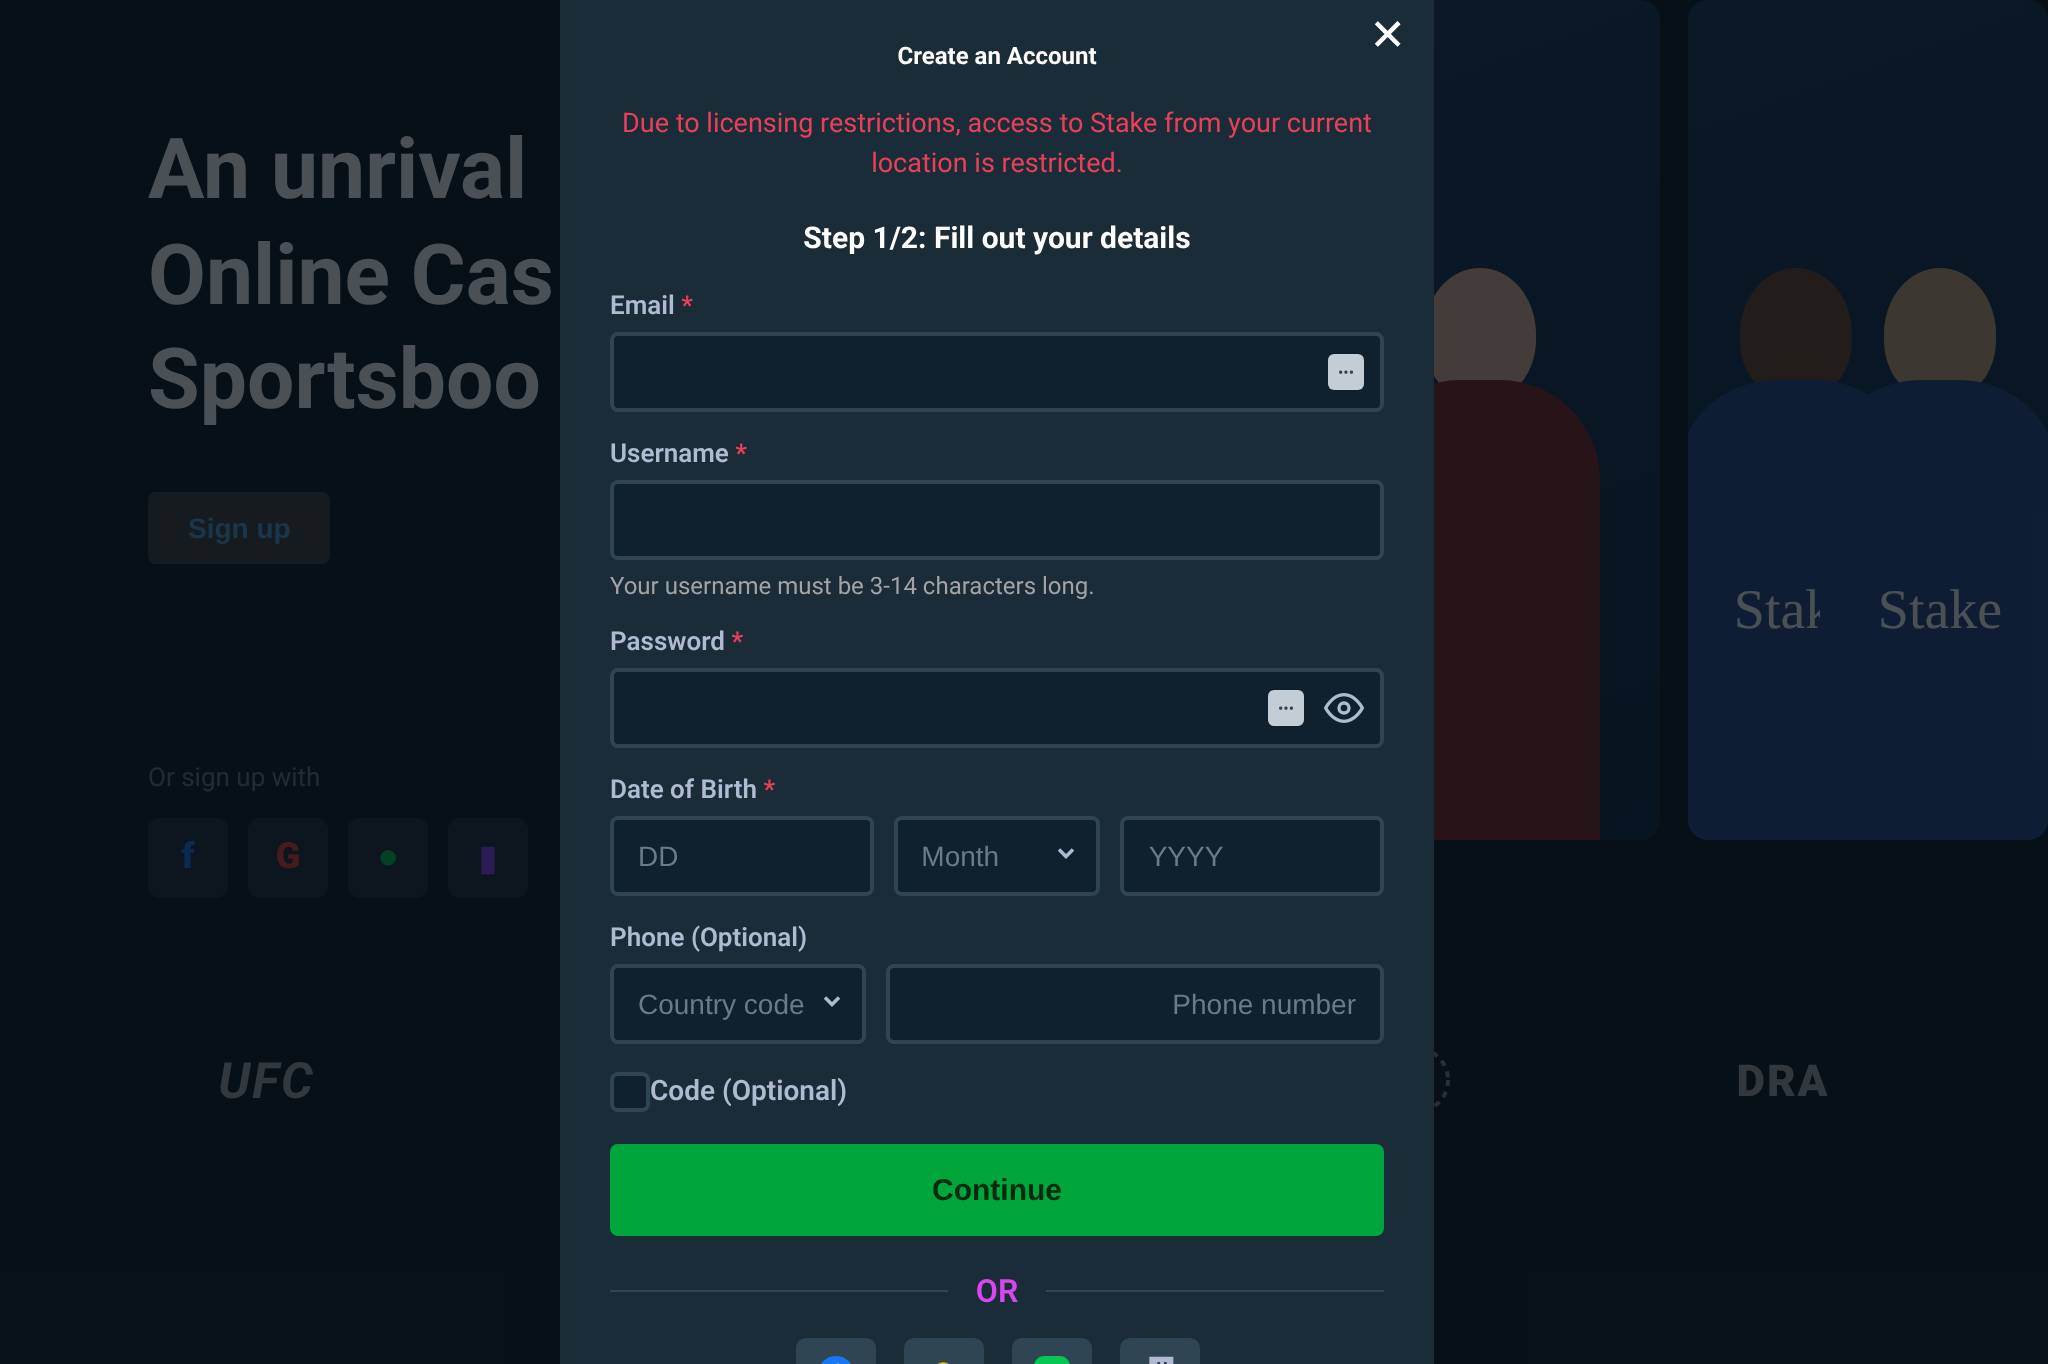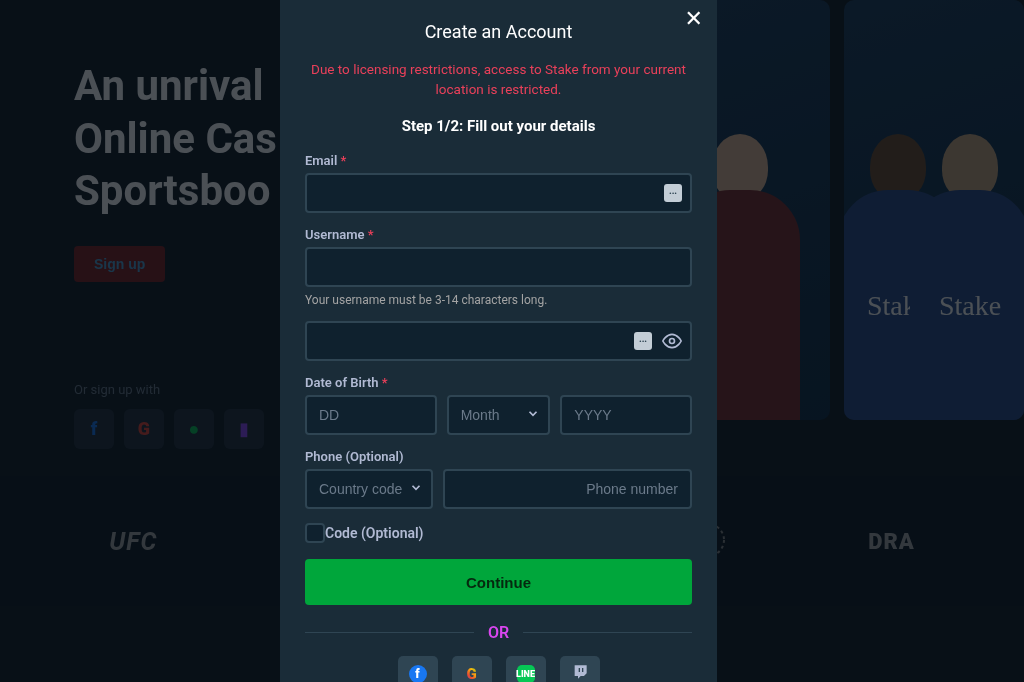--- a/index.html
+++ b/index.html
@@ -3,38 +3,38 @@
 <meta charset="utf-8">
 <style>
   * { box-sizing: border-box; margin: 0; padding: 0; }
   html, body { width: 1024px; height: 682px; overflow: hidden; font-family: -apple-system, BlinkMacSystemFont, "Segoe UI", Roboto, sans-serif; }
   body { background: #0f1923; color: #fff; position: relative; }
 
   
   .bg { position: absolute; inset: 0; z-index: 1; }
   .hero { position: absolute; left: 74px; top: 60px; width: 500px; }
   .hero h1 { font-size: 42px; font-weight: 700; color: #fff; line-height: 1.25; }
-  .hero .signup-btn { margin-top: 28px; display: inline-block; background: #7f1d1d; color: #4ea0d6; border: none; border-radius: 4px; padding: 10px 20px; font-weight: 600; font-size: 14px; cursor: pointer; }
+  .hero .signup-btn { margin-top: 28px; display: inline-block; background: #404040; color: #4ea0d6; border: none; border-radius: 4px; padding: 10px 20px; font-weight: 600; font-size: 14px; cursor: pointer; }
   .hero .or-text { margin-top: 100px; color: #6b7a8a; font-size: 13px; }
   .social-row { display: flex; gap: 10px; margin-top: 12px; }
   .social-btn-bg { width: 40px; height: 40px; background: #222e3a; border-radius: 6px; display:flex; align-items:center; justify-content:center; font-size:18px; color:#888; }
   .bg-images { position: absolute; right: 0; top: 0; display:flex; gap:14px; }
   .bg-card { width:180px; height:420px; border-radius:10px; background: linear-gradient(160deg,#1a3a5a 0%, #0d2a44 100%); position:relative; overflow:hidden; }
   .bg-card.second { background: linear-gradient(160deg,#1a3a5a 0%, #0d2a44 100%); }
   .partner-strip { position:absolute; left:0; right:0; top:476px; height:130px; background:#0b1620; display:flex; align-items:center; justify-content:space-around; padding:0 40px; }
   .partner { color:#aaa; font-size:12px; font-weight:700; letter-spacing:1px; text-align:center; }
   .thousands { position:absolute; left:74px; top:640px; font-size:32px; font-weight:700; color:#fff; }
 
   
   .overlay { position:absolute; inset:0; background:rgba(5,12,20,0.72); z-index:5; }
 
   
   .modal { position:absolute; left:280px; top:0; width:437px; height:682px; background:#1a2c38; z-index:10; padding:16px 25px 0; overflow:hidden; }
   .modal .close { position:absolute; right:14px; top:8px; color:#fff; cursor:pointer; font-size:22px; font-weight:300; line-height:1; }
-  .modal-title { text-align:center; font-size:18px; font-weight:400; margin-top:5px; }
+  .modal-title { text-align:center; font-size:12px; font-weight:700; margin-top:5px; }
   .restrict { text-align:center; color:#e9405a; font-size:13.5px; margin-top:18px; line-height:1.45; padding:0 4px; }
   .step { text-align:center; font-size:15px; font-weight:700; margin-top:18px; }
   .form { margin-top:18px; }
   .label { color:#b1bad3; font-size:13px; font-weight:600; margin-bottom:5px; display:block; }
   .req { color:#e9405a; }
   .input { width:100%; height:40px; background:#0f212e; border:2px solid #2f4553; border-radius:4px; color:#fff; padding:0 12px; font-size:14px; outline:none; }
   .input::placeholder { color:#6b7a8a; }
   .field { margin-bottom:14px; position:relative; }
   .hint { color:#a3a3a3; font-size:12px; margin-top:6px; }
   .input-wrap { position:relative; }
@@ -157,20 +157,21 @@
       </div>
     </div>
 
     <div class="field">
       <label class="label"><span>Username</span> <span class="req">*</span></label>
       <input class="input" type="text" style="">
       <div class="hint">Your username must be 3-14 characters long.</div>
     </div>
 
     <div class="field">
+      <label class="label"><span>Password</span> <span class="req">*</span></label>
       <div class="input-wrap">
         <input class="input" type="password" style="padding-right: 70px;">
         <div class="pw-icon">•••</div>
         <div class="eye-icon">
           <svg width="20" height="20" viewBox="0 0 24 24" fill="none" stroke="currentColor" stroke-width="2">
               <path d="M1 12s4-8 11-8 11 8 11 8-4 8-11 8-11-8-11-8z"></path>
               <circle cx="12" cy="12" r="3"></circle>
             </svg>
         </div>
       </div>

